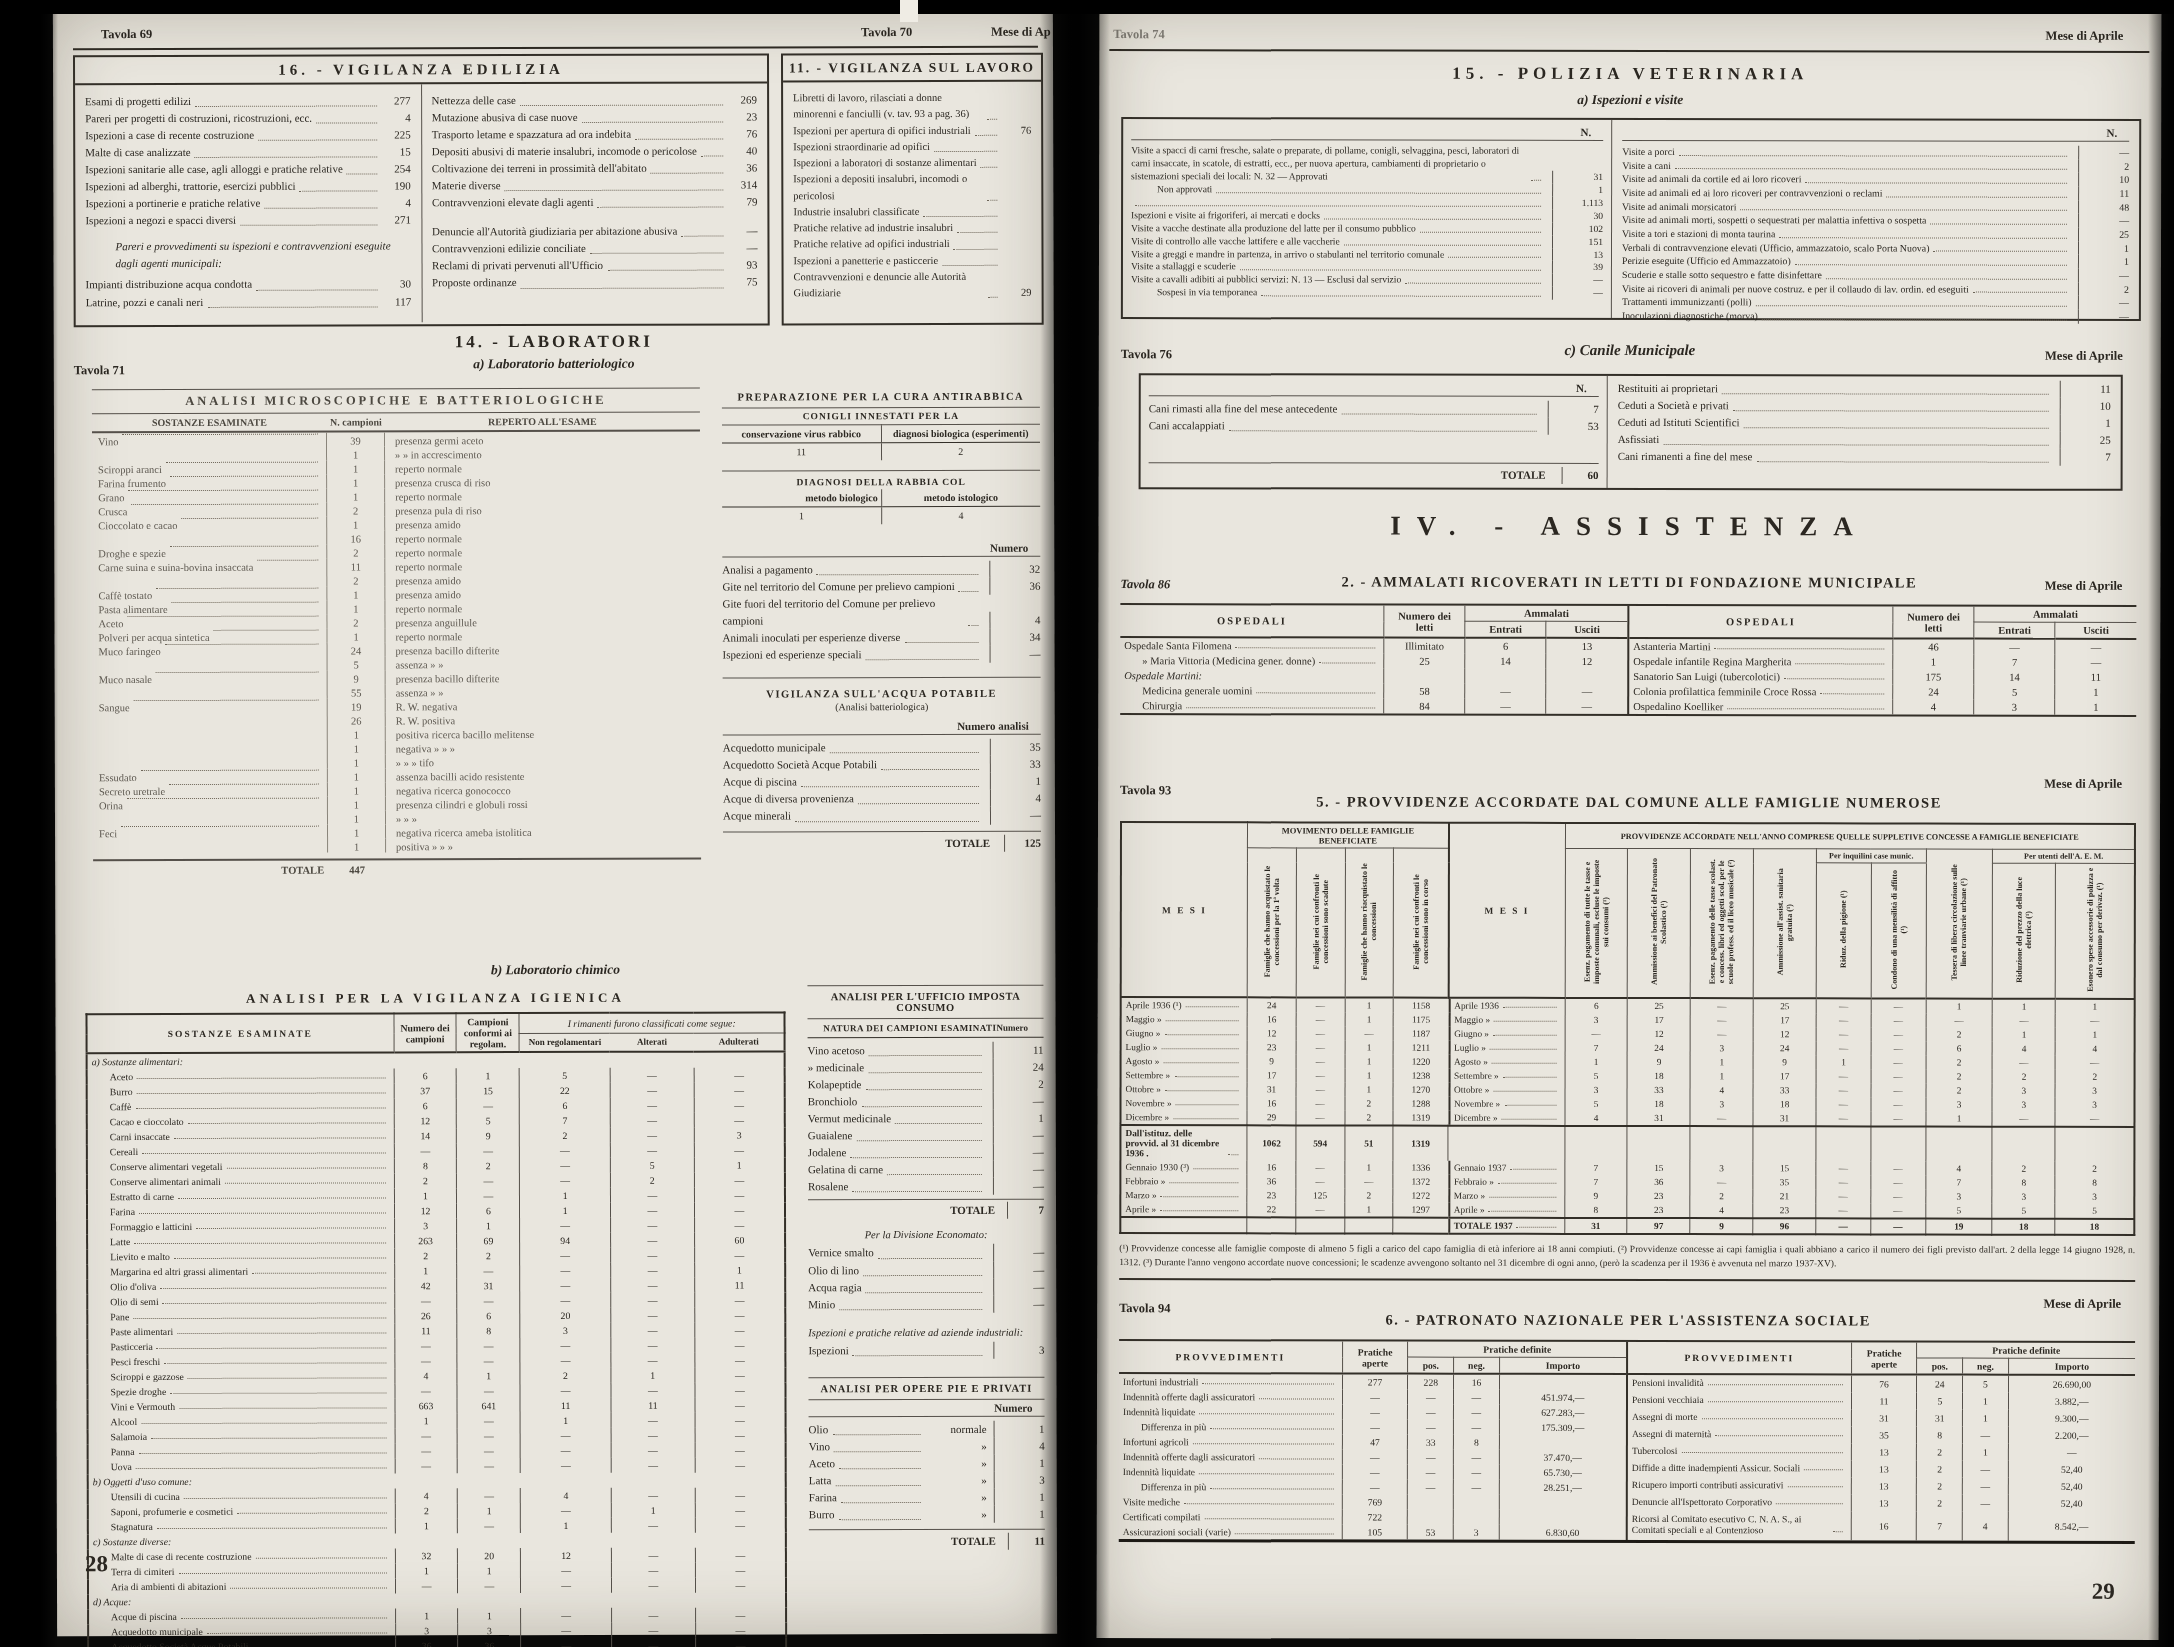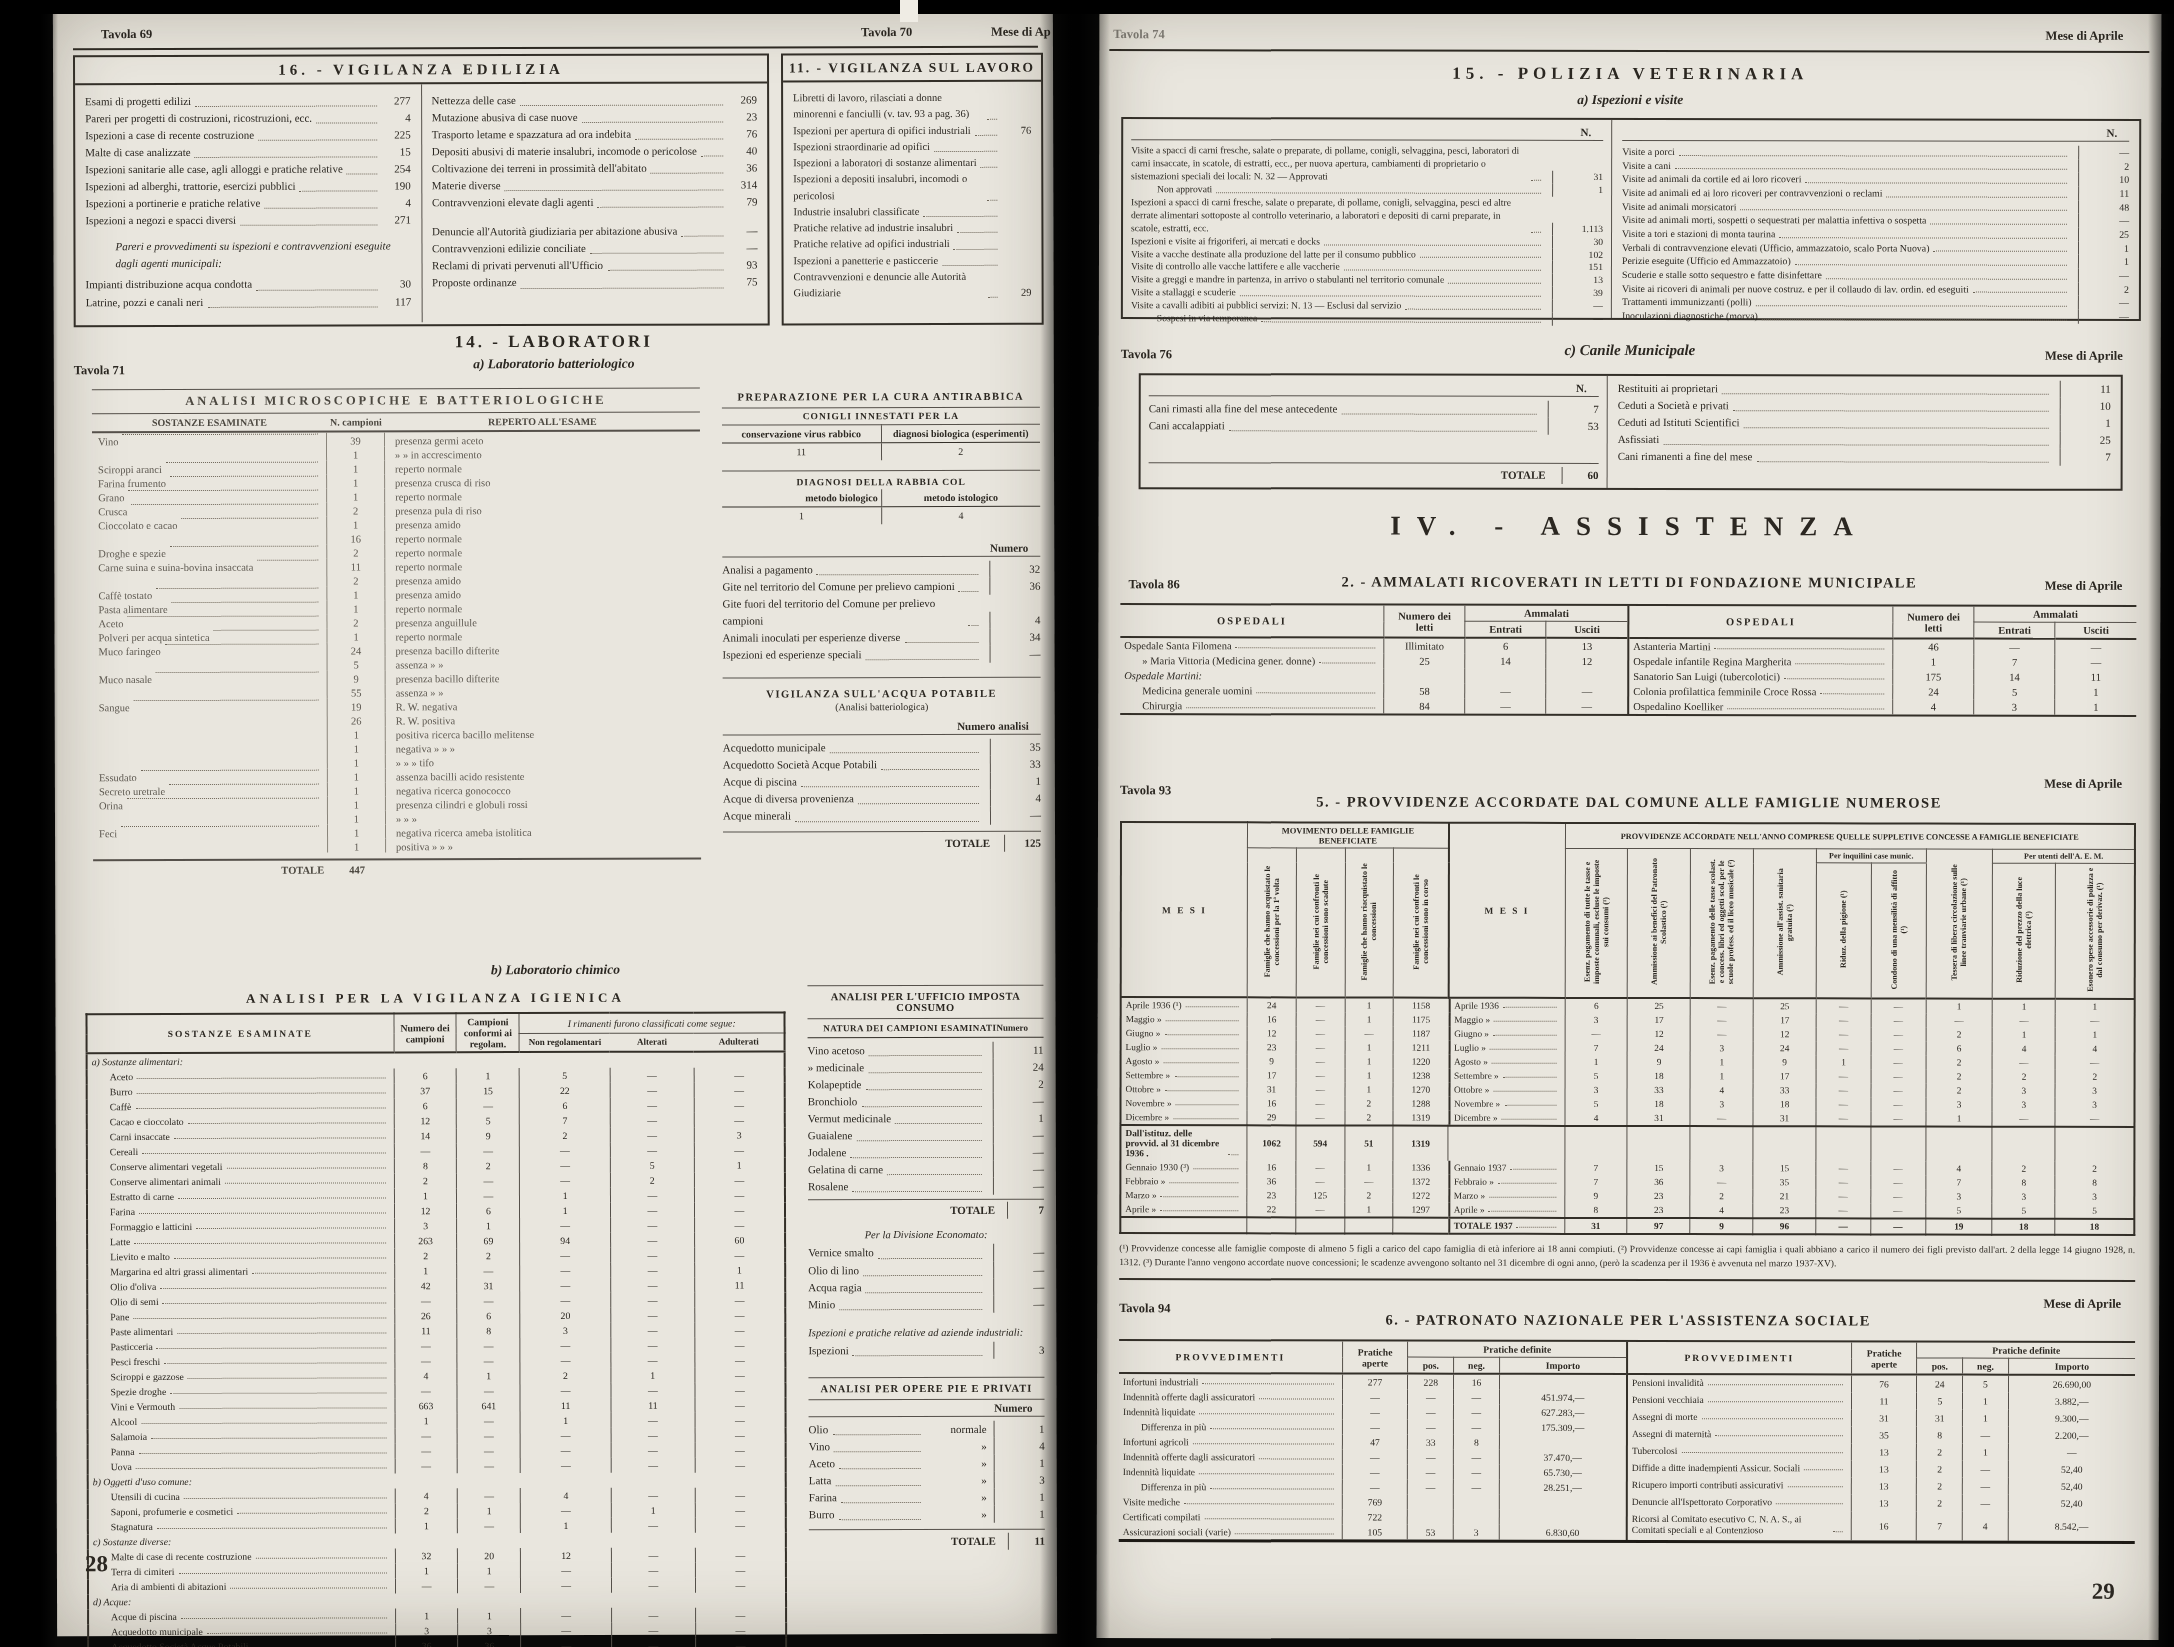--- a/index.html
+++ b/index.html
@@ -1256,21 +1256,20 @@
               <span class="lt">Visite a spacci di carni fresche, salate o preparate, di pollame, conigli, selvaggina, pesci, laboratori di carni insaccate, in scatole, di estratti, ecc., per nuova apertura, cambiamenti di proprietario o sistemazioni speciali dei locali:  N. 32 — Approvati</span>
               <span class="dots"></span>
               <span class="lv">31</span>
             </div>
             <div class="lrow ind">
               <span class="lt">Non approvati</span>
               <span class="dots"></span>
               <span class="lv">1</span>
             </div>
             <div class="lrow">
-              <span class="lt">Ispezioni a spacci di carni fresche, salate o preparate, di pollame, conigli, selvaggina, pesci ed altre derrate alimentari sottoposte al controllo veterinario, a laboratori e depositi di carni preparate, in scatole, estratti, ecc.</span>
               <span class="dots"></span>
               <span class="lv">1.113</span>
             </div>
             <div class="lrow">
               <span class="lt">Ispezioni e visite ai frigoriferi, ai mercati e docks</span>
               <span class="dots"></span>
               <span class="lv">30</span>
             </div>
             <div class="lrow">
               <span class="lt">Visite a vacche destinate alla produzione del latte per il consumo pubblico</span>
@@ -1431,21 +1430,21 @@
               <span class="lt">Cani rimanenti a fine del mese</span>
               <span class="dots"></span>
               <span class="lv">7</span>
             </div>
           </div>
       </div>
     </div>
 
     <div class="big-iv" style="top:505px;">IV.  -  ASSISTENZA</div>
 
-    <span class="tavola" style="left:30px;top:572px;">Tavola 86</span>
+    <span class="tavola" style="left:22px;top:572px;font-style:italic;">Tavola 86</span>
     <div class="sub-title" style="left:0;top:568px;width:100%;letter-spacing:1.5px;font-size:14.5px;">2. - AMMALATI RICOVERATI IN LETTI DI FONDAZIONE MUNICIPALE</div>
     <span class="mese" style="right:38px;top:572px;">Mese di Aprile</span>
 
     <div style="position:absolute;left:22px;top:598px;width:1016px;display:flex;border-top:2.5px solid #332f28;border-bottom:2.5px solid #332f28;">
       <table style="flex:1;">
         <colgroup>
             <col style="width:52%">
             <col style="width:16%">
             <col style="width:16%">
             <col style="width:16%">

